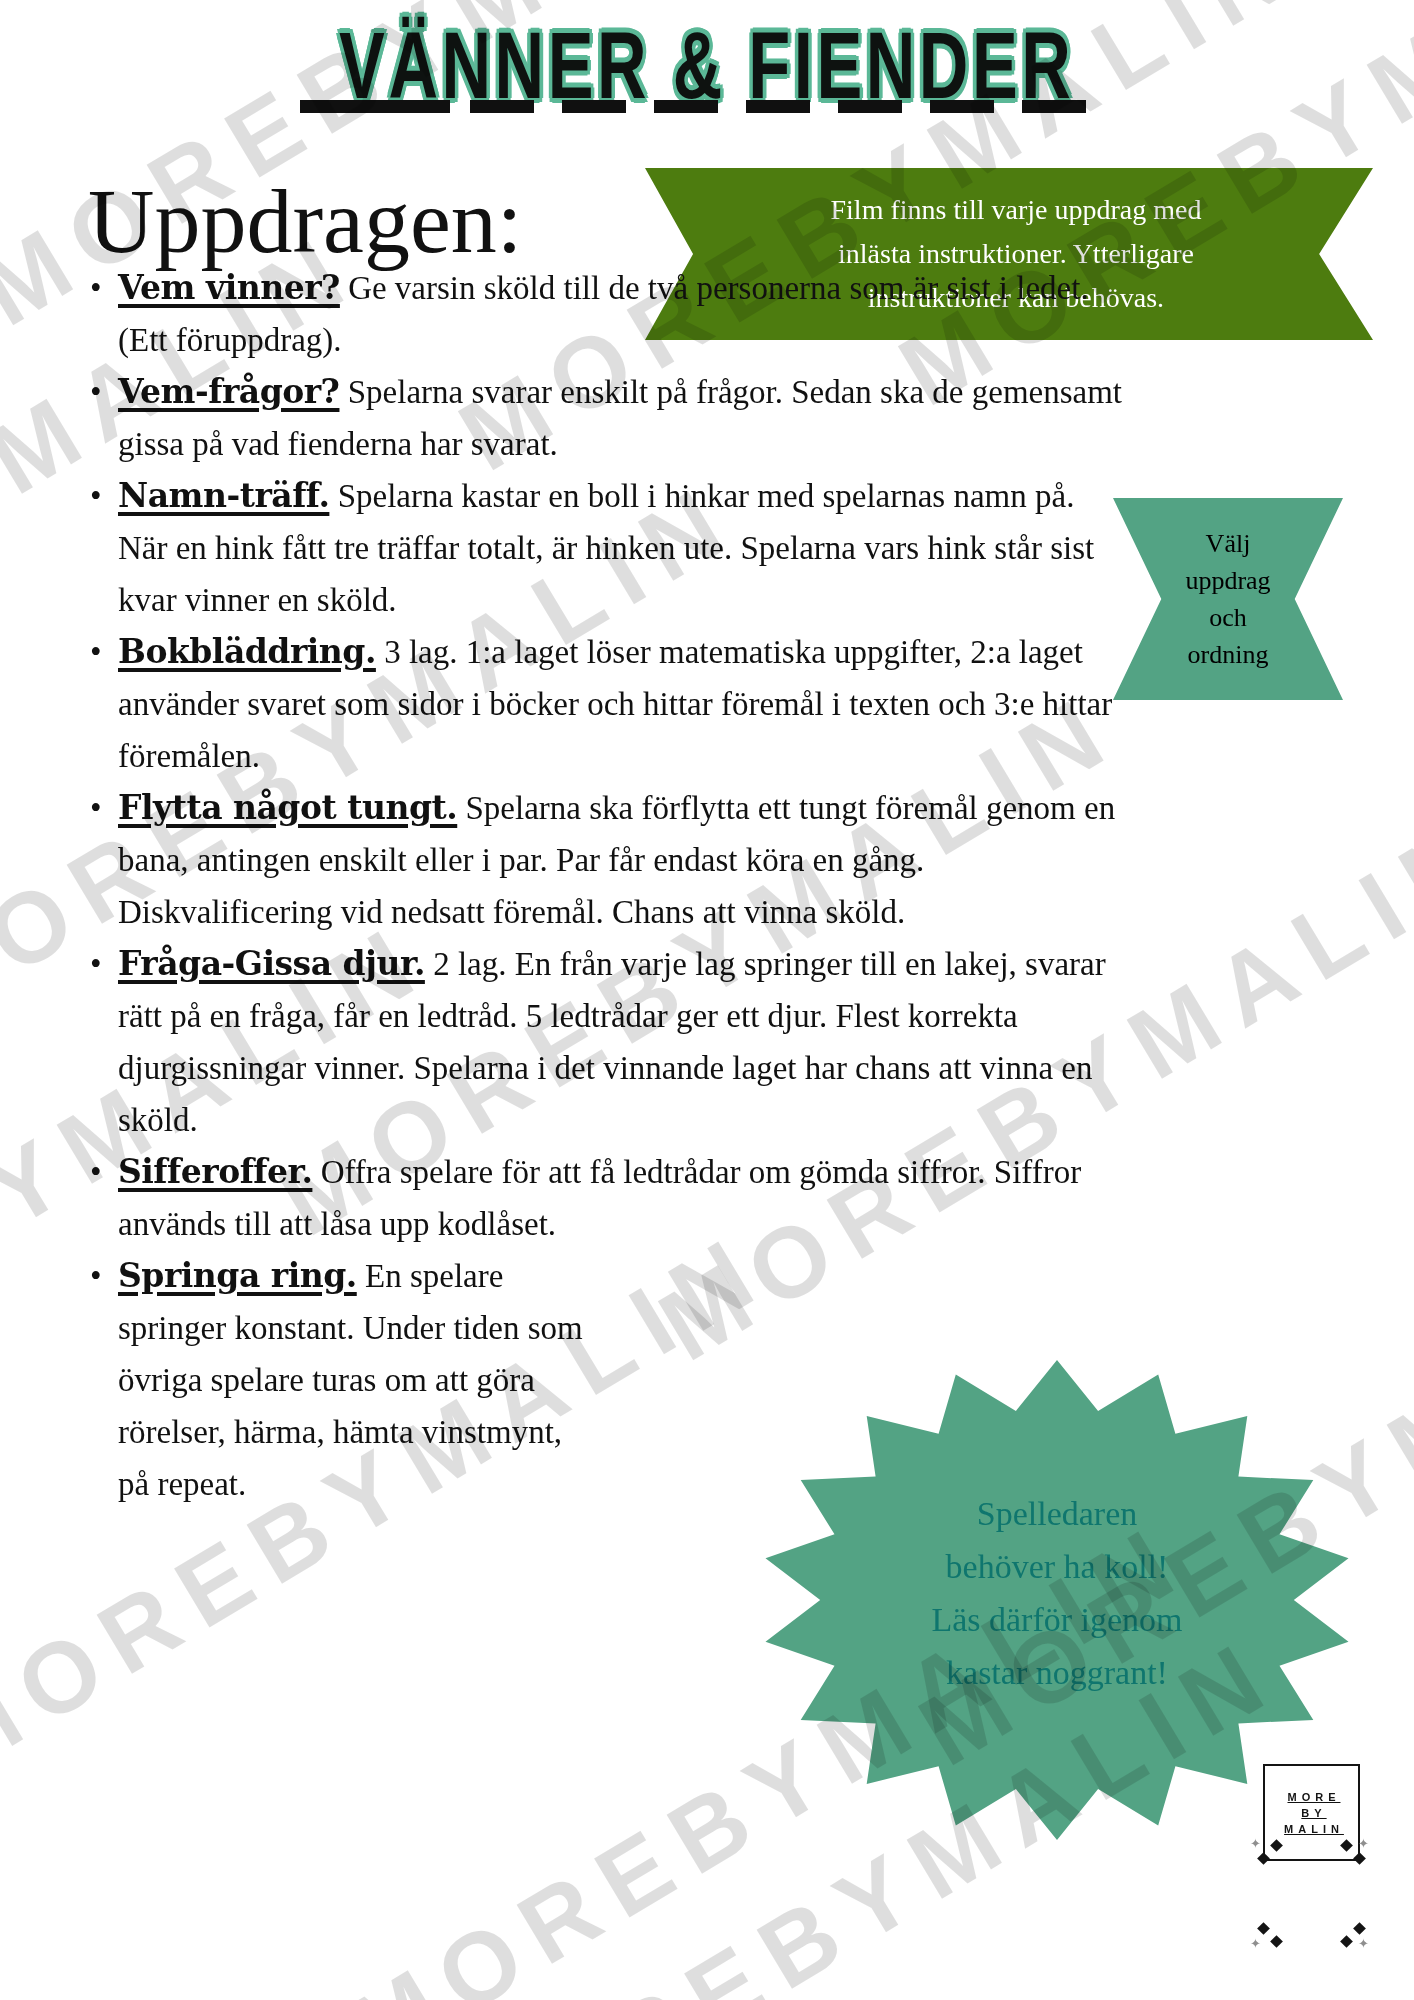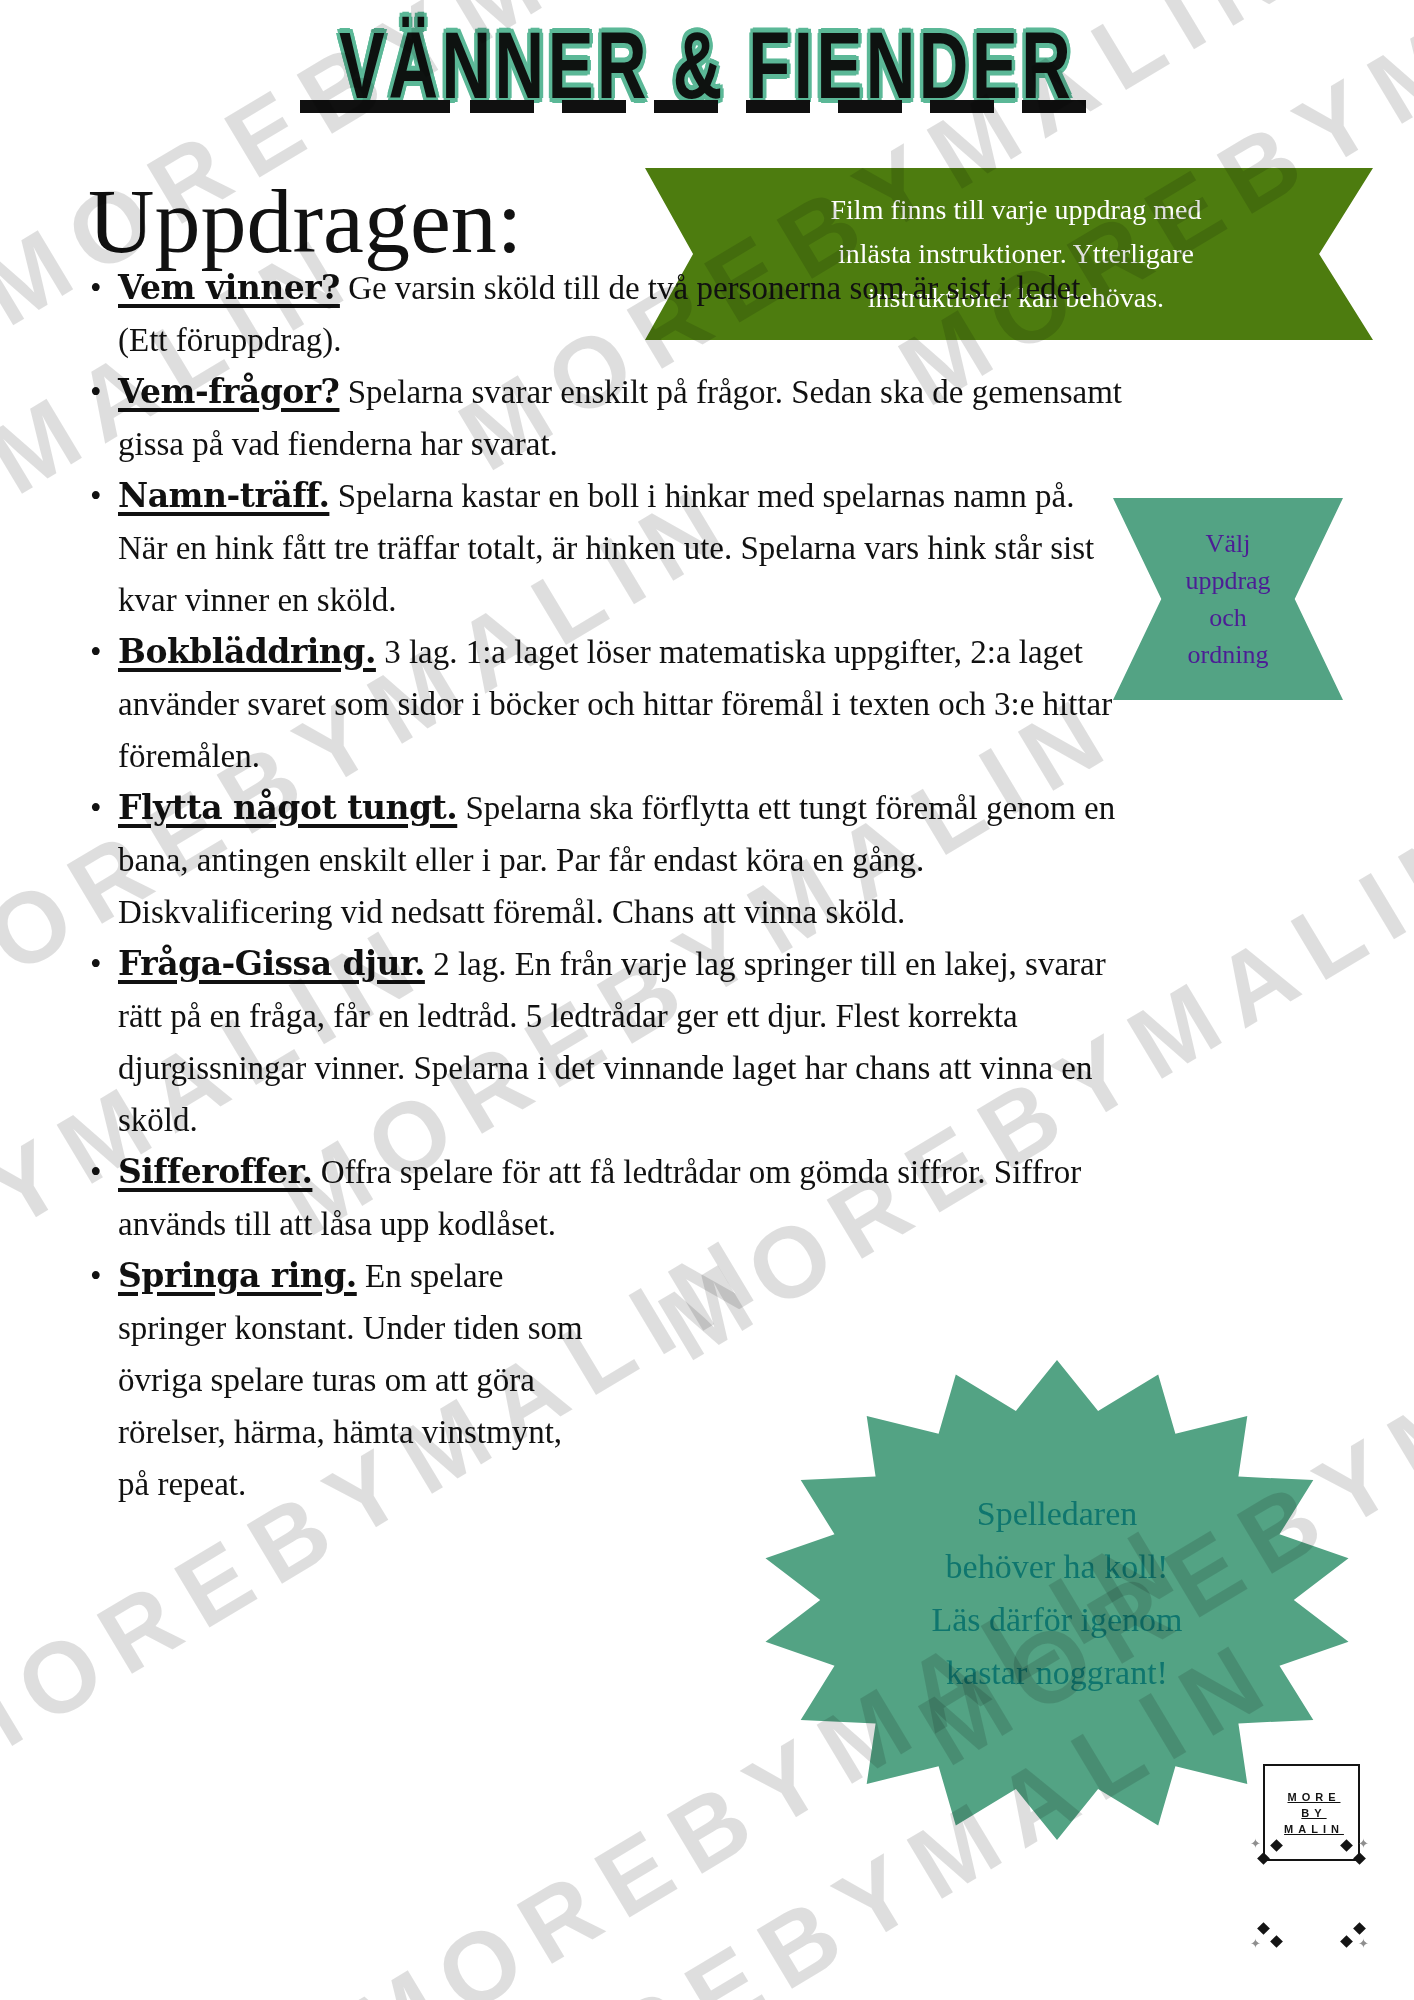--- a/index.html
+++ b/index.html
@@ -40,21 +40,21 @@
   .missions li{position:relative;padding-left:30px;}
   .missions li::before{content:"\2022";position:absolute;left:2px;top:0;font-size:33px;}
   .missions li:nth-child(8),.missions li:nth-child(9){padding-right:545px;}
   .term{font-family:"DejaVu Serif",serif;font-weight:700;letter-spacing:-0.5px;
       text-decoration:underline;text-decoration-thickness:4px;text-underline-offset:5px;}
 
   
   .pick-badge{position:absolute;left:1113px;top:498px;width:230px;height:202px;background:#53a384;
       clip-path:polygon(0 0,100% 0,79% 50%,100% 100%,0 100%,21% 50%);
       z-index:4;display:flex;align-items:center;justify-content:center;}
-  .pick-text{color:#4c1d95;font-size:26px;line-height:37px;text-align:center;}
+  .pick-text{color:#000000;font-size:26px;line-height:37px;text-align:center;}
   .pick-text span{display:block;}
 
   
   .starburst{position:absolute;left:757px;top:1358px;width:600px;height:484px;z-index:4;}
   .star-text{position:absolute;left:757px;top:1358px;width:600px;height:484px;z-index:5;
       display:flex;align-items:center;justify-content:center;}
   .star-lines{color:#0f766e;font-size:34px;line-height:53px;text-align:center;margin-top:-14px;}
   .star-lines span{display:block;}
 
   

